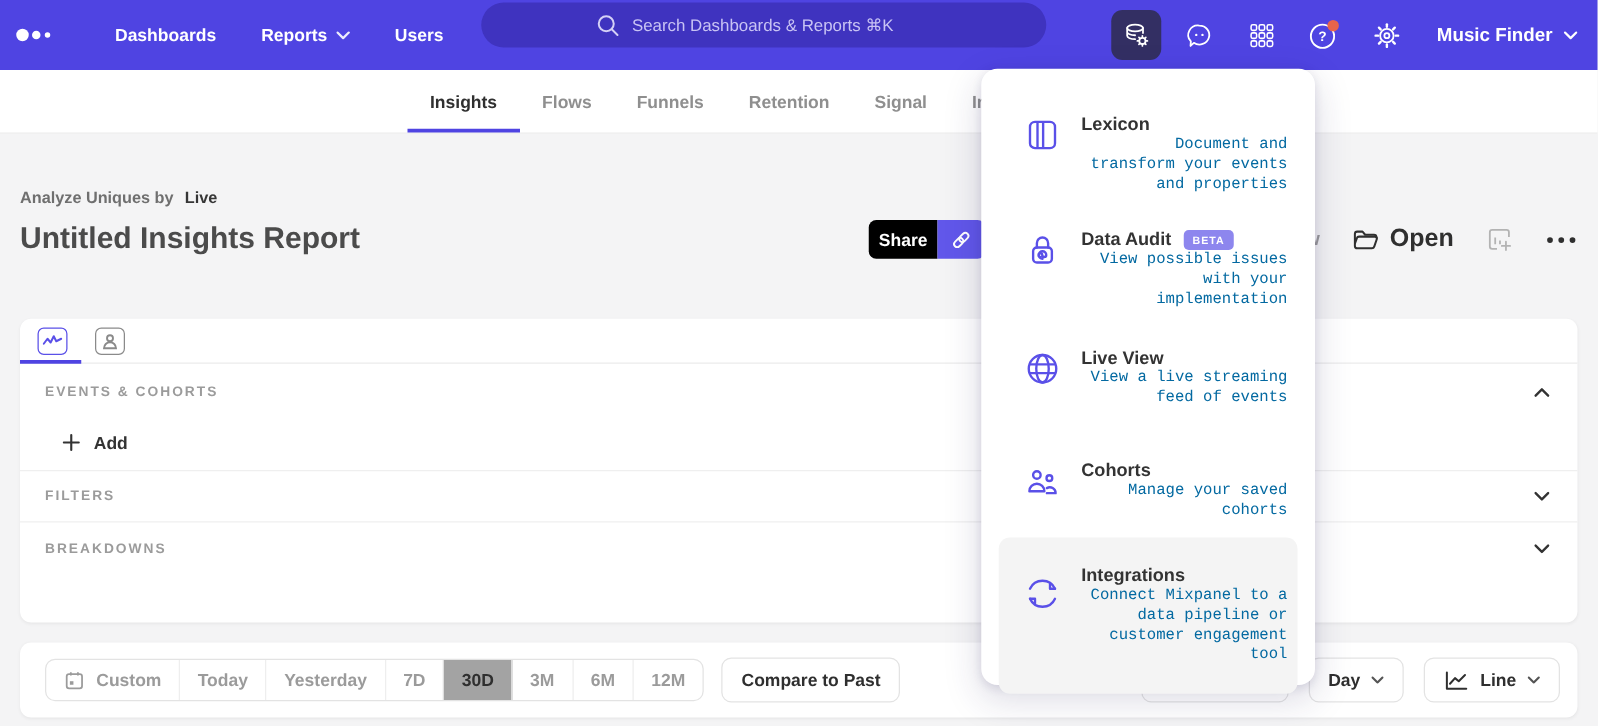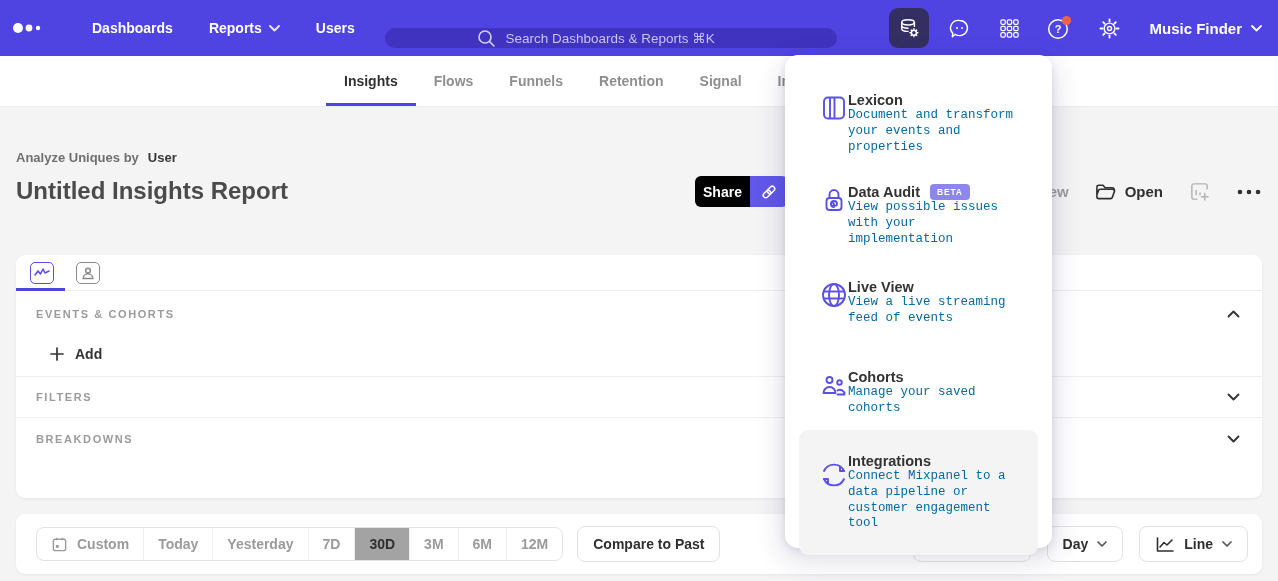--- a/index.html
+++ b/index.html
@@ -3,21 +3,21 @@
 <meta charset="utf-8">
 <style>
   * { margin:0; padding:0; box-sizing:border-box; }
   html,body { width:1278px; height:581px; overflow:hidden; font-family:"Liberation Sans", sans-serif; background:#f4f4f5; }
 
   
   .topnav { position:absolute; left:0; top:0; width:1278px; height:56px; background:#4f44e2; display:flex; align-items:center; z-index:5; }
   .brand { width:60px; display:flex; justify-content:center; align-items:center; cursor:pointer; }
   .nav-item { color:#fff; font-size:14px; font-weight:600; margin:0 18px; display:flex; align-items:center; gap:7px; cursor:pointer; }
   .nav-item svg { opacity:.9; }
-  .nav-search { position:absolute; left:385px; top:28px; width:452px; height:20px; background:rgba(20,8,100,.28); border-radius:18px; display:flex; align-items:center; justify-content:center; gap:10px; }
+  .nav-search { position:absolute; left:385px; top:2px; width:452px; height:36px; background:rgba(20,8,100,.28); border-radius:18px; display:flex; align-items:center; justify-content:center; gap:10px; }
   .nav-search input { background:transparent; border:none; outline:none; color:#fff; font-size:13.5px; width:240px; font-family:inherit; }
   .nav-search input::placeholder { color:#c8c3f4; }
   .nav-right { position:absolute; right:16px; top:0; height:56px; display:flex; align-items:center; gap:10px; }
   .nav-icon-btn { width:40px; height:40px; border-radius:9px; display:flex; align-items:center; justify-content:center; cursor:pointer; position:relative; }
   .nav-icon-btn.active { background:#332f63; }
   .project { color:#fff; font-size:15px; font-weight:700; display:flex; align-items:center; gap:9px; margin-left:10px; cursor:pointer; }
 
   
   .tabbar { position:absolute; left:0; top:56px; width:1278px; height:51px; background:#fff; border-bottom:1px solid #ececec; display:flex; align-items:stretch; padding-left:326px; }
   .tab { font-size:14px; color:#8f8f8f; font-weight:600; padding:16px 18px; display:flex; align-items:center; position:relative; cursor:pointer; white-space:nowrap; }
@@ -26,21 +26,21 @@
 
   
   .eyebrow { position:absolute; left:16px; top:150px; font-size:13px; font-weight:600; color:#6f6f6f; }
   .eyebrow b { color:#363636; font-weight:700; margin-left:9px; }
   .report-title { position:absolute; left:16px; top:177px; font-size:24px; font-weight:700; color:#4b4b4b; }
   .share-group { position:absolute; left:695px; top:176px; display:flex; height:31px; }
   .share-btn { background:#000000; color:#fff; font-size:14px; font-weight:600; border:none; border-radius:6px 0 0 6px; width:55px; cursor:pointer; font-family:inherit; }
   .link-btn { background:#6157ea; border:none; border-radius:0 6px 6px 0; width:38px; display:flex; align-items:center; justify-content:center; cursor:pointer; }
   .hdr-actions { position:absolute; right:16px; top:176px; height:31px; display:flex; align-items:center; gap:26px; }
   .hdr-new { color:#9b9b9b; font-size:15px; font-weight:600; cursor:pointer; }
-  .hdr-open { color:#2f2f2f; font-size:15px; font-weight:700; display:flex; align-items:center; gap:9px; cursor:pointer; }
+  .hdr-open { color:#2f2f2f; font-size:20px; font-weight:700; display:flex; align-items:center; gap:9px; cursor:pointer; }
   .hdr-iconbtn { display:flex; align-items:center; cursor:pointer; }
 
   
   .card { position:absolute; background:#fff; border-radius:9px; box-shadow:0 1px 3px rgba(0,0,0,.06); }
   .builder { left:16px; top:255px; width:1246px; height:243px; }
   .builder-tabs { height:36px; border-bottom:1px solid #ececec; display:flex; align-items:center; gap:22px; padding-left:14px; position:relative; }
   .builder-tab { width:24px; height:22px; border-radius:5px; display:flex; align-items:center; justify-content:center; cursor:pointer; }
   .builder-tabs::after { content:""; position:absolute; left:0; bottom:-1px; width:49px; height:3px; background:#4f44e2; }
   .b-row { display:flex; align-items:center; justify-content:space-between; padding:0 22px 0 20px; border-bottom:1px solid #efefef; cursor:pointer; }
   .b-label { font-size:11px; font-weight:700; letter-spacing:1.6px; color:#9b9b9b; }
@@ -55,21 +55,21 @@
   .seg-item { display:flex; align-items:center; gap:9px; padding:0 14px; font-size:14px; color:#9b9b9b; font-weight:600; border-right:1px solid #eee; cursor:pointer; white-space:nowrap; }
   .seg-item:last-child { border-right:none; }
   .seg-item.active { background:#a3a3a3; color:#2f2f2f; font-weight:700; }
   .pill-btn { height:36px; border:1px solid #e3e3e3; border-radius:8px; background:#fff; display:flex; align-items:center; gap:9px; padding:0 15px; font-size:14px; font-weight:700; color:#2f2f2f; cursor:pointer; font-family:inherit; }
   .compare { margin-left:14px; }
   .tb-right { margin-left:auto; display:flex; gap:16px; }
   .chev { color:#6e6e6e; }
 
   
   .panel { position:absolute; left:785px; top:55px; width:267px; height:493px; background:#fff; border-radius:13px; box-shadow:0 10px 30px rgba(40,35,90,.18), 0 2px 8px rgba(40,35,90,.12); z-index:20; }
-  .menu-item { position:absolute; left:14px; right:14px; display:flex; padding:11px 8px 11px 21px; border-radius:9px; cursor:pointer; }
+  .menu-item { position:absolute; left:14px; right:14px; display:flex; gap:17px; padding:11px 8px 11px 21px; border-radius:9px; cursor:pointer;text-align:right; }
   .menu-item.hovered { background:#f4f4f4; }
   .mi-icon { flex:0 0 28px; padding-top:2px; }
   .mi-title-row { display:flex; align-items:center; gap:10px; }
   .mi-title { font-size:14.5px; font-weight:700; color:#333; }
   .mi-badge { background:#8d86ee; color:#fff; font-size:8.5px; font-weight:700; letter-spacing:.8px; border-radius:4px; padding:3px 7px; }
   .mi-desc { font-size:12.5px; line-height:1.26; color:#0369a1; margin-top:0; max-width:172px;font-family:Liberation Mono, monospace; }
 </style>
 </head>
 <body>
 
@@ -177,21 +177,21 @@
 <div class="tabbar">
   <div class="tab active">Insights</div>
   <div class="tab">Flows</div>
   <div class="tab">Funnels</div>
   <div class="tab">Retention</div>
   <div class="tab">Signal</div>
   <div class="tab">Impact</div>
 </div>
 
 <div class="eyebrow">
-  <span>Analyze Uniques by</span><b>User</b>
+  <span>Analyze Uniques by</span><b>Live</b>
 </div>
 <div class="report-title">Untitled Insights Report</div>
 
 <div class="share-group">
   <button class="share-btn">Share</button>
   <div class="link-btn">
     <svg width="20" height="20" viewBox="0 0 24 24" fill="none" stroke="#fff" stroke-width="1.8">
       <g transform="rotate(-45 12 12)">
           <rect x="3.5" y="9" width="10" height="6" rx="3"></rect>
           <rect x="10.5" y="9" width="10" height="6" rx="3"></rect>

